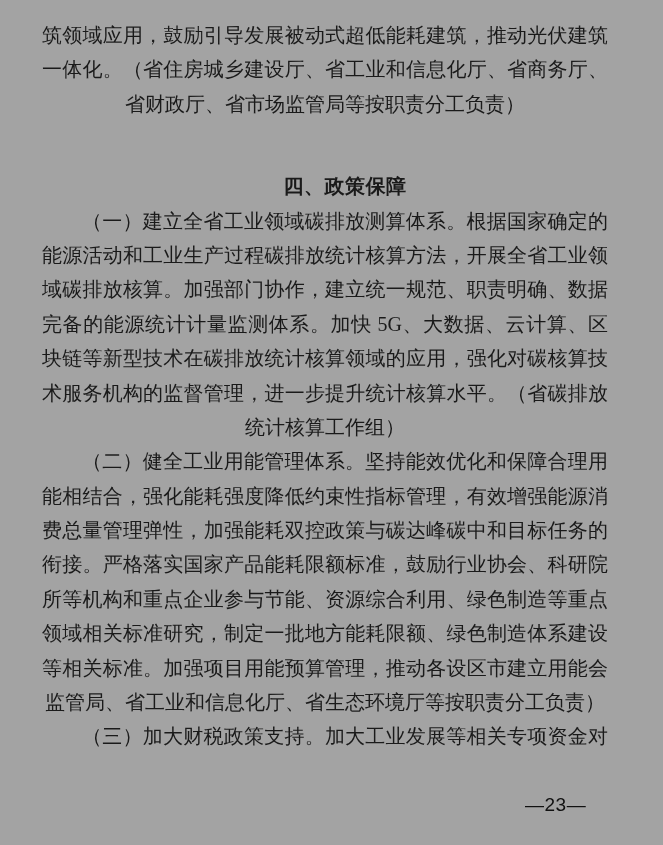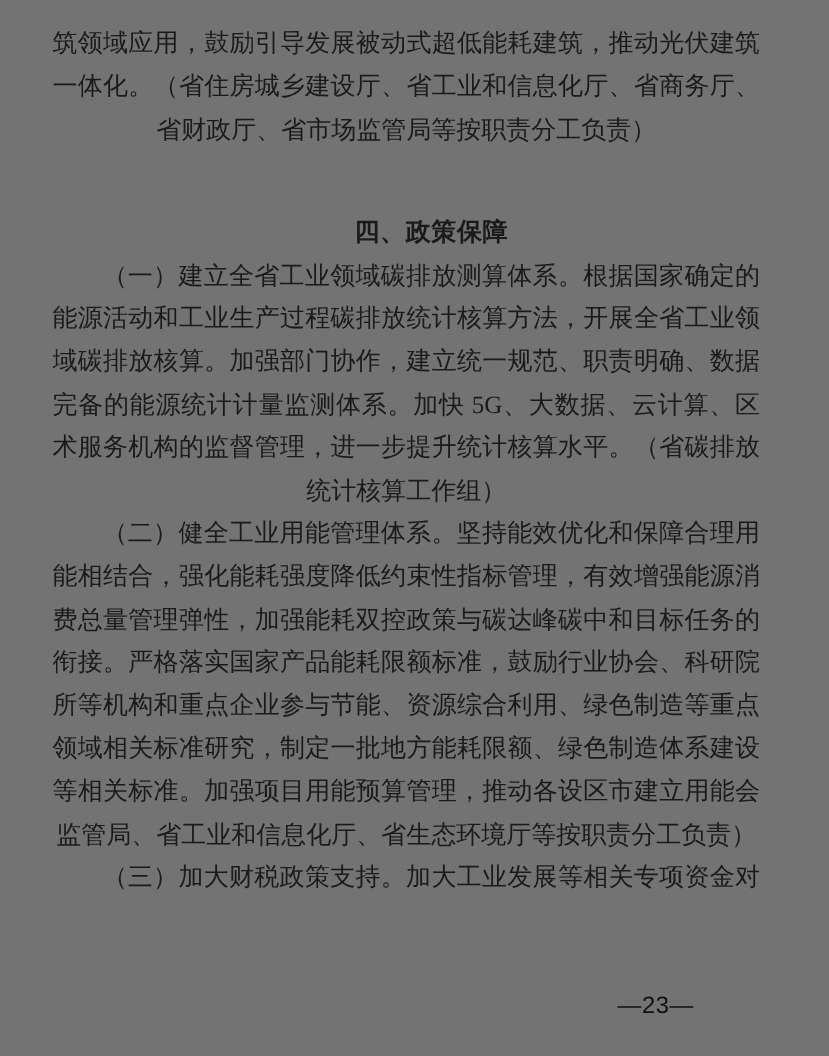--- a/index.html
+++ b/index.html
@@ -7,21 +7,21 @@
     width: 663px;
     height: 845px;
     background: #ffffff;
     overflow: hidden;
     font-family: "Liberation Serif", "DejaVu Serif", serif;
   }
   .page {
     position: relative;
     width: 663px;
     height: 845px;
-    background: #737373;
+    background: #a3a3a3;
     color: #1a1a1a;
   }
   .doc-body {
     position: absolute;
     left: 42px;
     top: 18px;
     width: 566px;
   }
   .line {
     height: 34.4px;
@@ -41,41 +41,42 @@
   }
   .line.heading {
     font-family: "Liberation Sans", "DejaVu Sans", sans-serif;
     font-weight: bold;
     font-size: 20px;
     letter-spacing: 0.5px;
     margin-top: 48px;
   }
   .page-number {
     position: absolute;
-    left: 494px;
+    left: 525px;
     top: 794px;
     font-family: "Liberation Sans", "DejaVu Sans", sans-serif;
     font-size: 19px;
     color: #111111;
     letter-spacing: 0.5px;
   }
 </style>
 </head>
 <body>
 
 <div class="page">
   <div class="doc-body">
     <div class="line j">筑领域应用，鼓励引导发展被动式超低能耗建筑，推动光伏建筑</div>
     <div class="line j">一体化。（省住房城乡建设厅、省工业和信息化厅、省商务厅、</div>
     <div class="line">省财政厅、省市场监管局等按职责分工负责）</div>
     <div class="line heading indent">四、政策保障</div>
     <div class="line j indent">（一）建立全省工业领域碳排放测算体系。根据国家确定的</div>
     <div class="line j">能源活动和工业生产过程碳排放统计核算方法，开展全省工业领</div>
     <div class="line j">域碳排放核算。加强部门协作，建立统一规范、职责明确、数据</div>
     <div class="line j">完备的能源统计计量监测体系。加快 5G、大数据、云计算、区</div>
+    <div class="line j">块链等新型技术在碳排放统计核算领域的应用，强化对碳核算技</div>
     <div class="line j">术服务机构的监督管理，进一步提升统计核算水平。（省碳排放</div>
     <div class="line">统计核算工作组）</div>
     <div class="line j indent">（二）健全工业用能管理体系。坚持能效优化和保障合理用</div>
     <div class="line j">能相结合，强化能耗强度降低约束性指标管理，有效增强能源消</div>
     <div class="line j">费总量管理弹性，加强能耗双控政策与碳达峰碳中和目标任务的</div>
     <div class="line j">衔接。严格落实国家产品能耗限额标准，鼓励行业协会、科研院</div>
     <div class="line j">所等机构和重点企业参与节能、资源综合利用、绿色制造等重点</div>
     <div class="line j">领域相关标准研究，制定一批地方能耗限额、绿色制造体系建设</div>
     <div class="line j">等相关标准。加强项目用能预算管理，推动各设区市建立用能会</div>
     <div class="line">监管局、省工业和信息化厅、省生态环境厅等按职责分工负责）</div>

